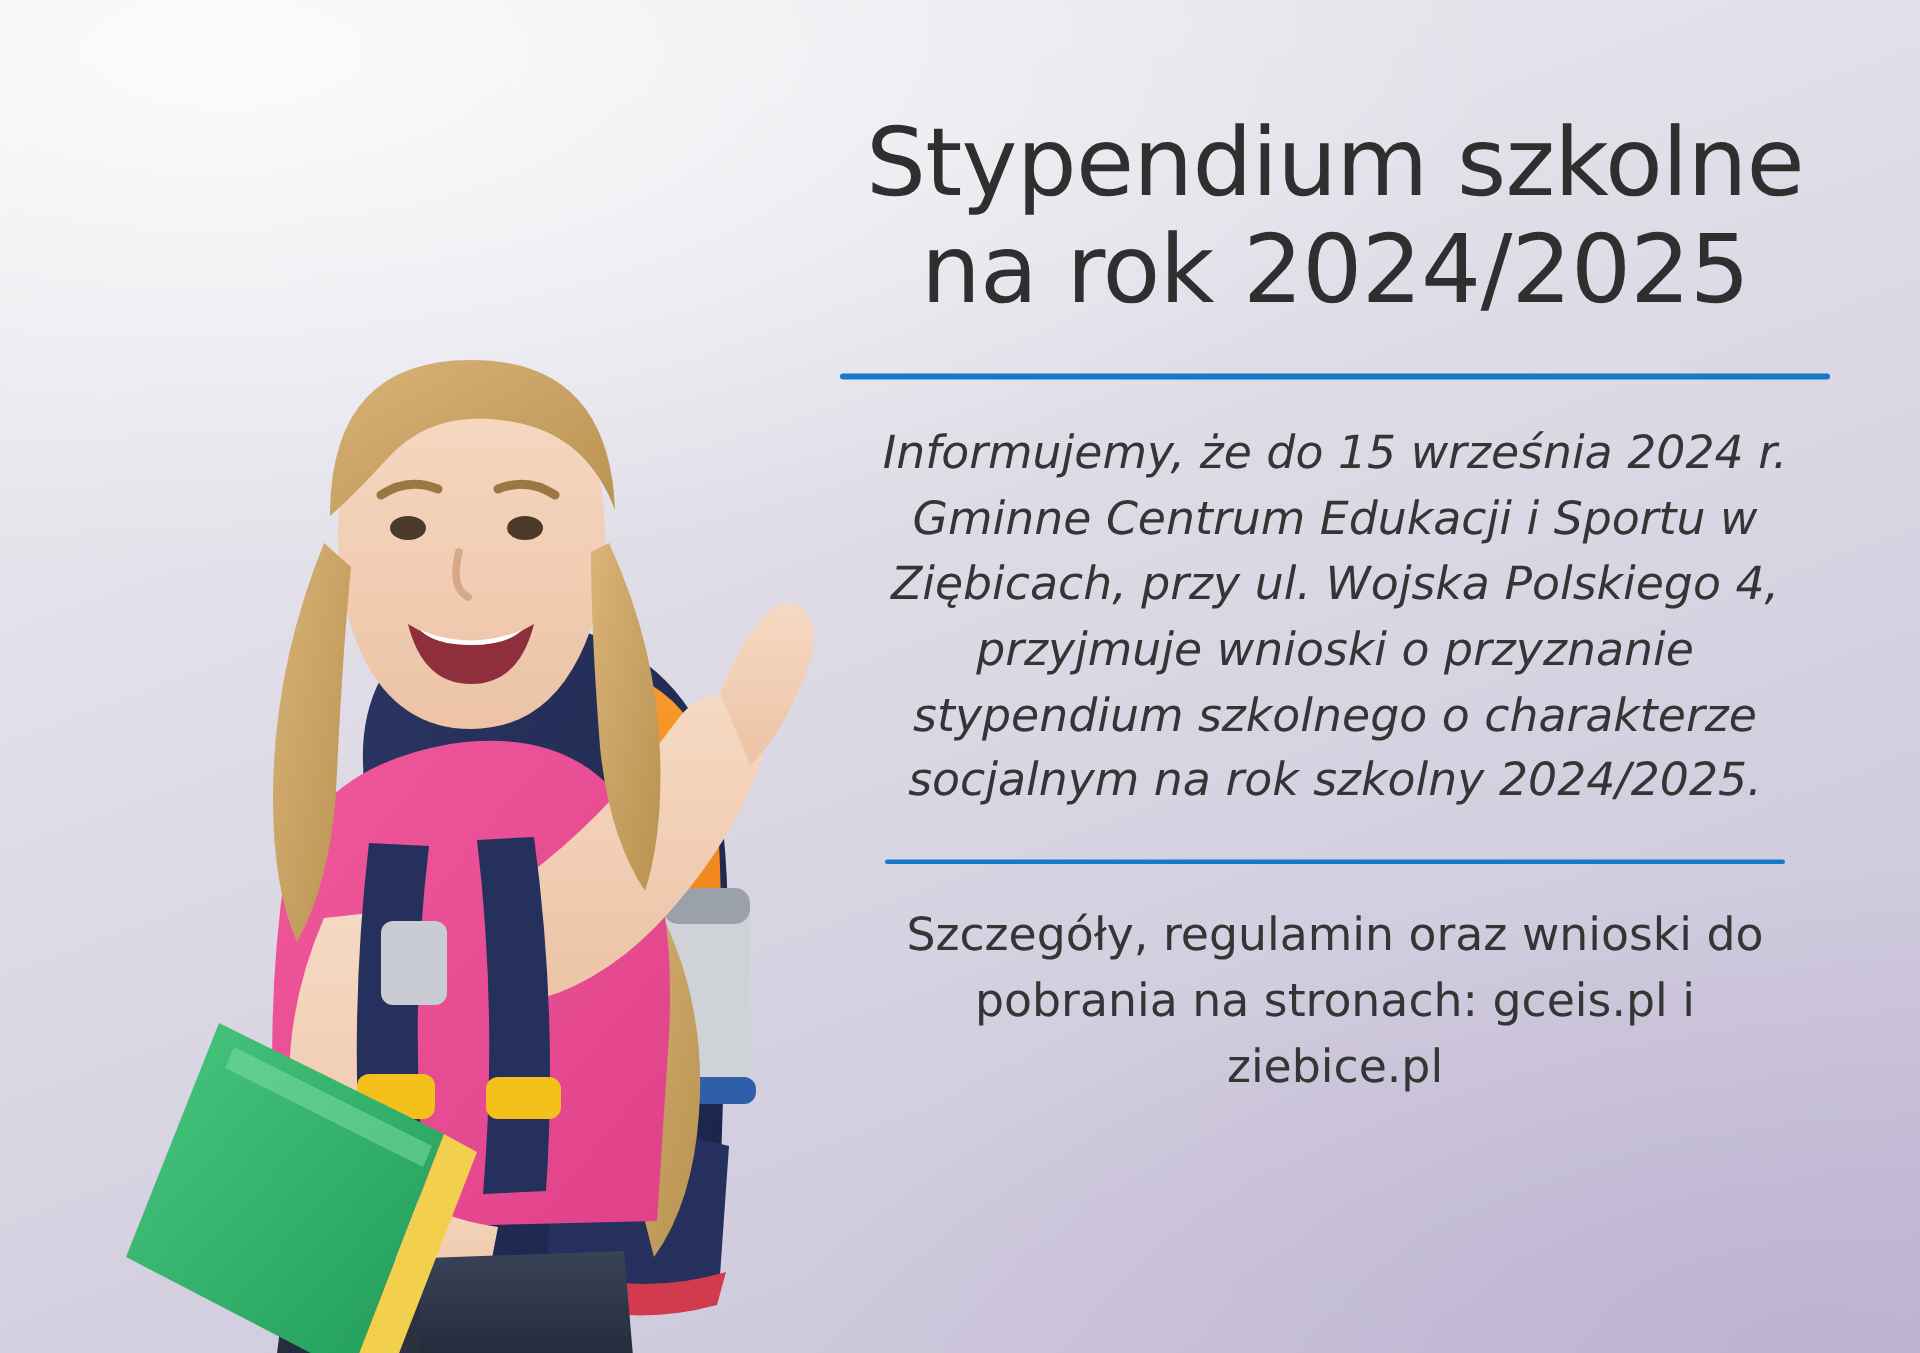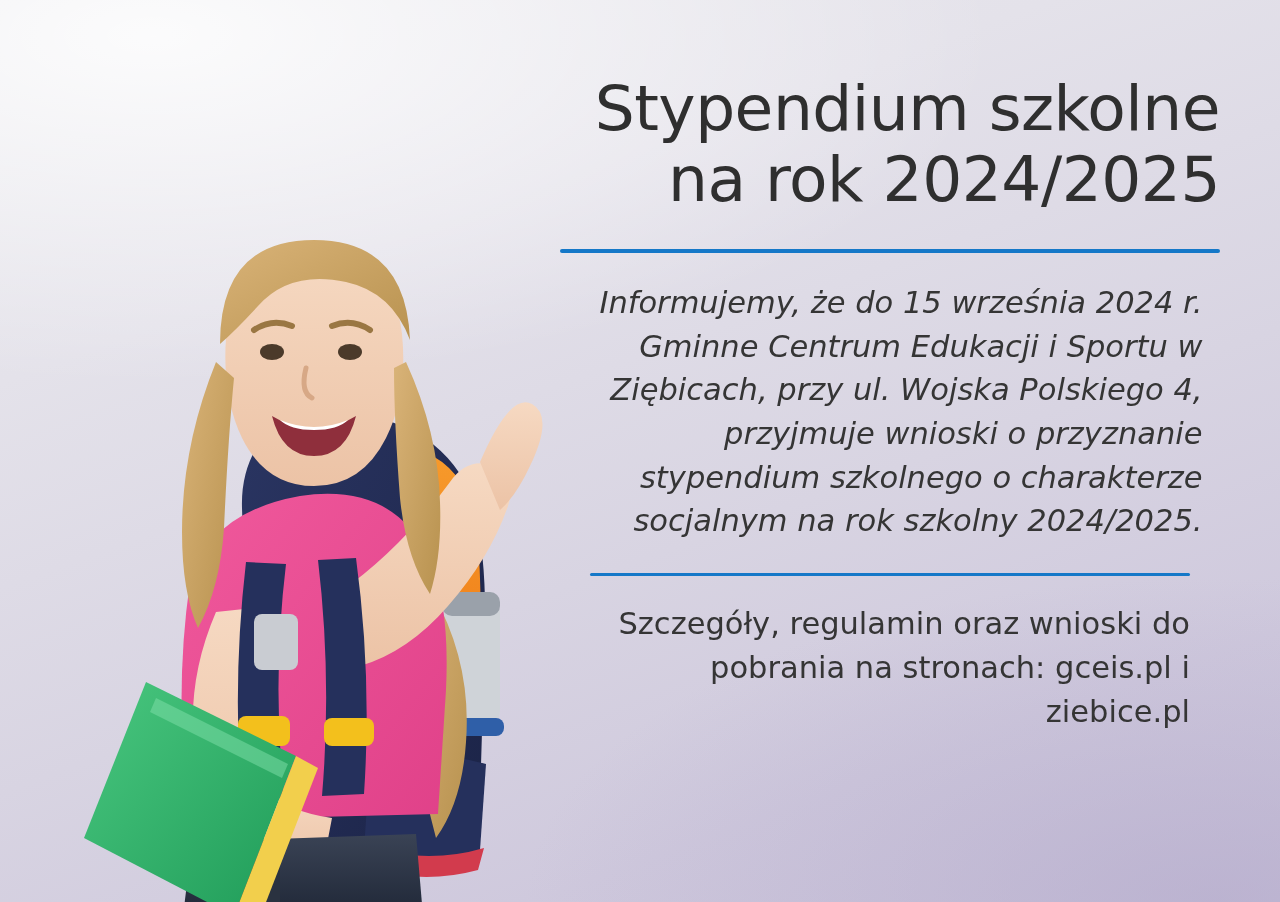--- a/index.html
+++ b/index.html
@@ -23,21 +23,21 @@
       radial-gradient(90% 60% at 95% 100%, rgba(176,166,201,0.55) 0%, rgba(176,166,201,0.0) 60%);
     pointer-events: none;
   }
 
   
   .content {
     position: absolute;
     left: 560px;
     top: 74px;
     width: 660px;
-    text-align: right;
+    text-align: center;
     color: #2b2b2b;
   }
   .headline {
     font-size: 63px;
     line-height: 1.12;
     font-weight: 400;
     letter-spacing: -0.5px;
     color: #2f2f2f;
     margin: 0;
     white-space: pre-line;

